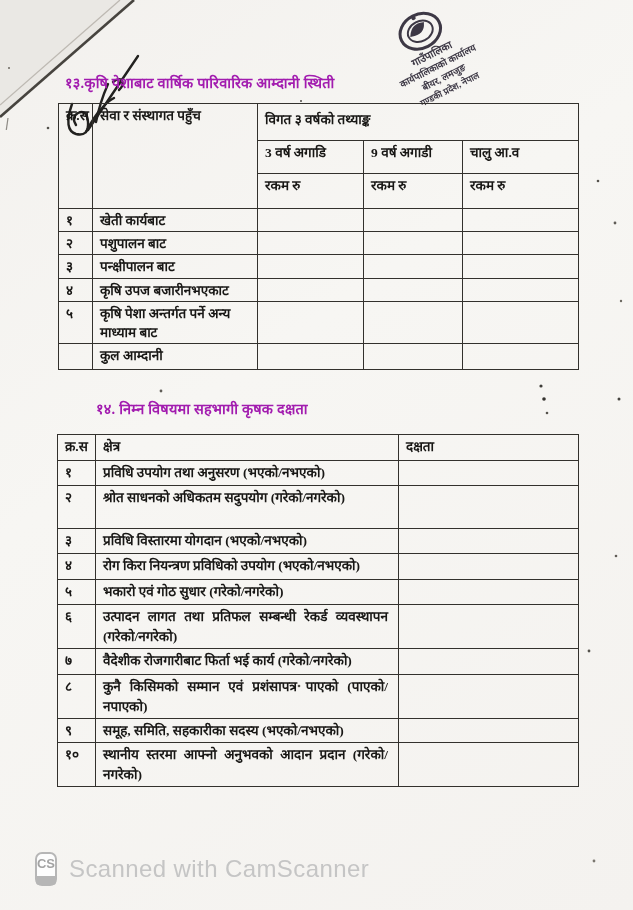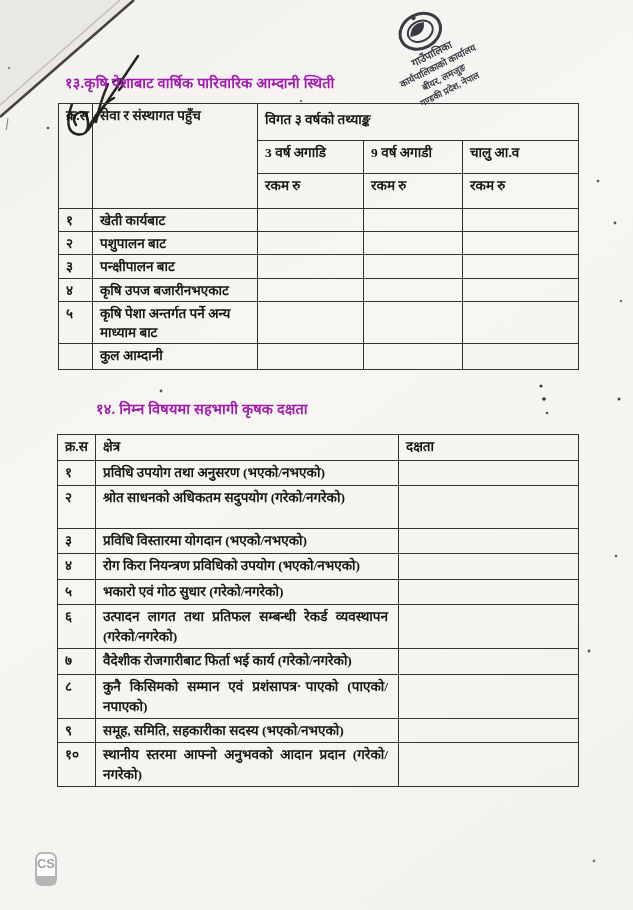--- a/index.html
+++ b/index.html
@@ -266,13 +266,14 @@
 </tbody>
   </table>
 
 <div id="specks"></div>
 
 <div id="footer">
   <div id="cs-badge">
     <span class="cs-text">CS</span>
     <span class="cs-bottom"></span>
   </div>
+  <span class="footer-text">Scanned with CamScanner</span>
 </div>
 
 </body></html>

